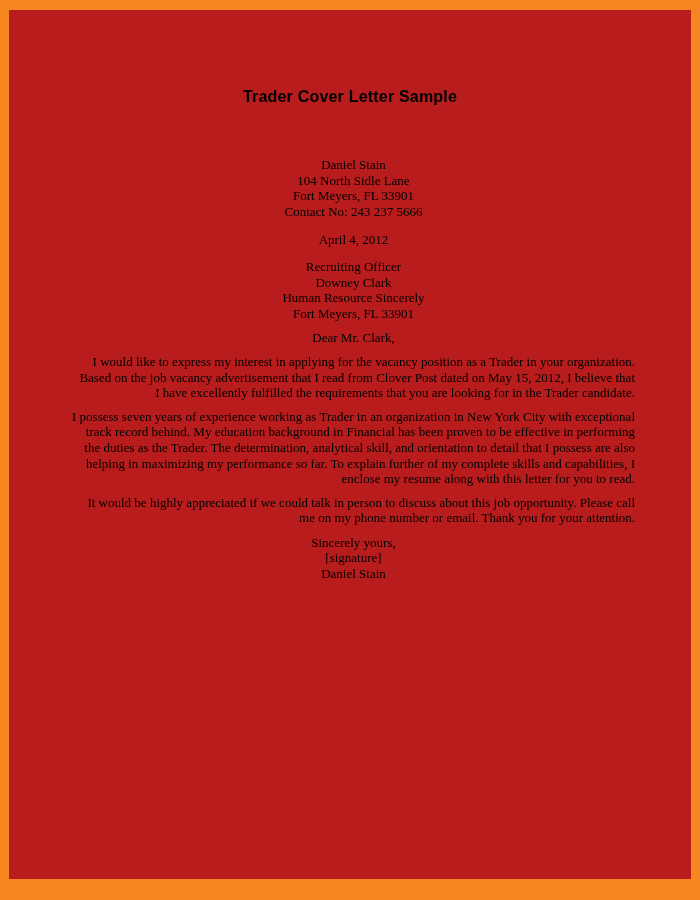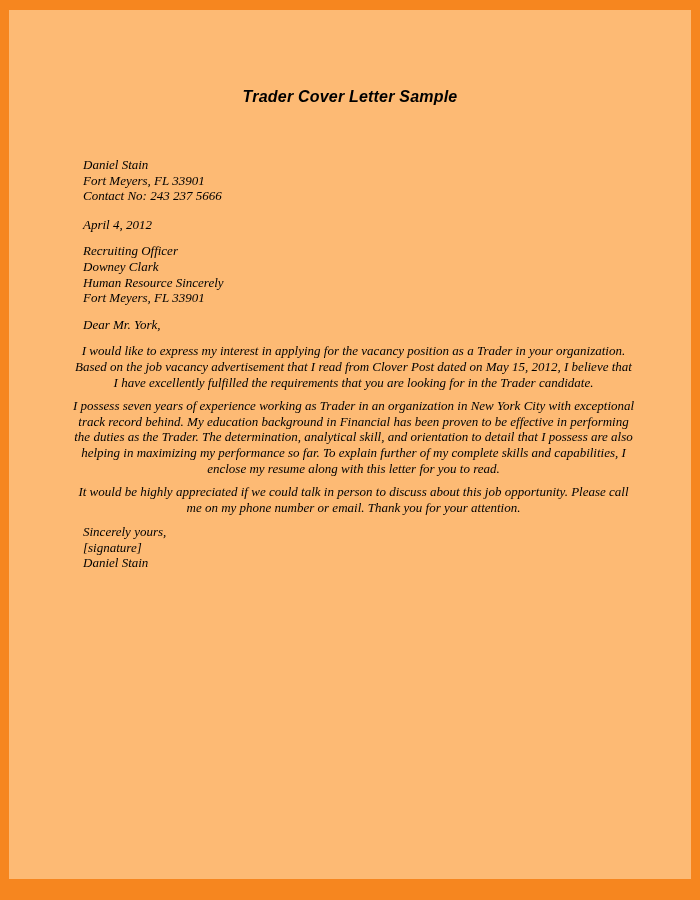--- a/index.html
+++ b/index.html
@@ -5,78 +5,78 @@
   html, body {
     margin: 0;
     padding: 0;
     background: #ffffff;
   }
   .page {
     position: relative;
     width: 700px;
     height: 900px;
     box-sizing: border-box;
-    background: #fdba74;
+    background: #b91c1c;
     border-style: solid;
     border-color: var(--border-color, #F6861F);
     border-width: 10px 9px 21px 9px;
     overflow: hidden;
     font-family: "Liberation Serif", serif;
     color: #000000;
-    font-style: italic;
   }
   .doc-title {
     margin-top: 78px;
     text-align: center;
     font-family: "Liberation Sans", sans-serif;
     font-weight: bold;
     font-size: 16px;
     letter-spacing: 0.2px;
   }
   .letter {
     margin: 51px 56px 0 63px;
     font-size: 13px;
     line-height: 15.6px;
   }
-  .block { margin: 11px; }
+  .block { margin: 0; text-align: center; }
   .block div { white-space: pre-wrap; }
   .date-line { margin-top: 13px; }
   .recipient-block { margin-top: 11px; }
   .salutation-line { margin-top: 9px; }
   .para {
     margin: 8px 0 0 0;
-    text-align: center;
+    text-align: right;
   }
   .closing-block { margin-top: 9px; }
 </style>
 </head>
 <body>
 
 <div class="page">
 
   <div class="doc-title">Trader Cover Letter Sample</div>
 
   <div class="letter">
 
     <div class="block sender-block">
       <div>Daniel Stain</div>
+      <div>104 North Sidle Lane</div>
       <div>Fort Meyers, FL 33901</div>
       <div>Contact No: 243 237 5666</div>
     </div>
 
     <div class="block date-line">April 4, 2012</div>
 
     <div class="block recipient-block">
       <div>Recruiting Officer</div>
       <div>Downey Clark</div>
       <div>Human Resource Sincerely</div>
       <div>Fort Meyers, FL 33901</div>
     </div>
 
-    <div class="block salutation-line">Dear Mr. York,</div>
+    <div class="block salutation-line">Dear Mr. Clark,</div>
 
     <p class="para">I would like to express my interest in applying for the vacancy position as a Trader in your organization. Based on the job vacancy advertisement that I read from Clover Post dated on May 15, 2012, I believe that I have excellently fulfilled the requirements that you are looking for in the Trader candidate.</p>
 
     <p class="para">I possess seven years of experience working as Trader in an organization in New York City with exceptional track record behind. My education background in Financial has been proven to be effective in performing the duties as the Trader. The determination, analytical skill, and orientation to detail that I possess are also helping in maximizing my performance so far. To explain further of my complete skills and capabilities, I enclose my resume along with this letter for you to read.</p>
 
     <p class="para">It would be highly appreciated if we could talk in person to discuss about this job opportunity. Please call me on my phone number or email. Thank you for your attention.</p>
 
     <div class="block closing-block">
       <div>Sincerely yours,</div>
       <div>[signature]</div>

